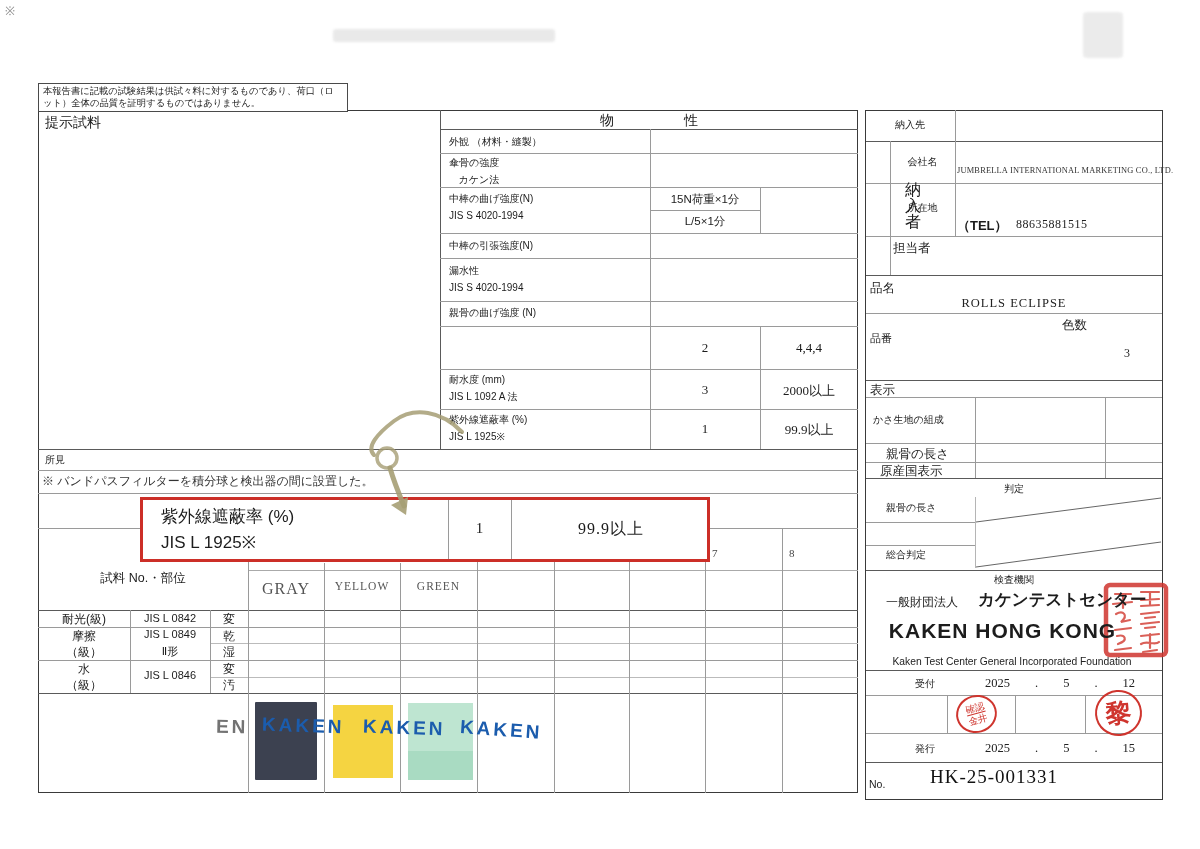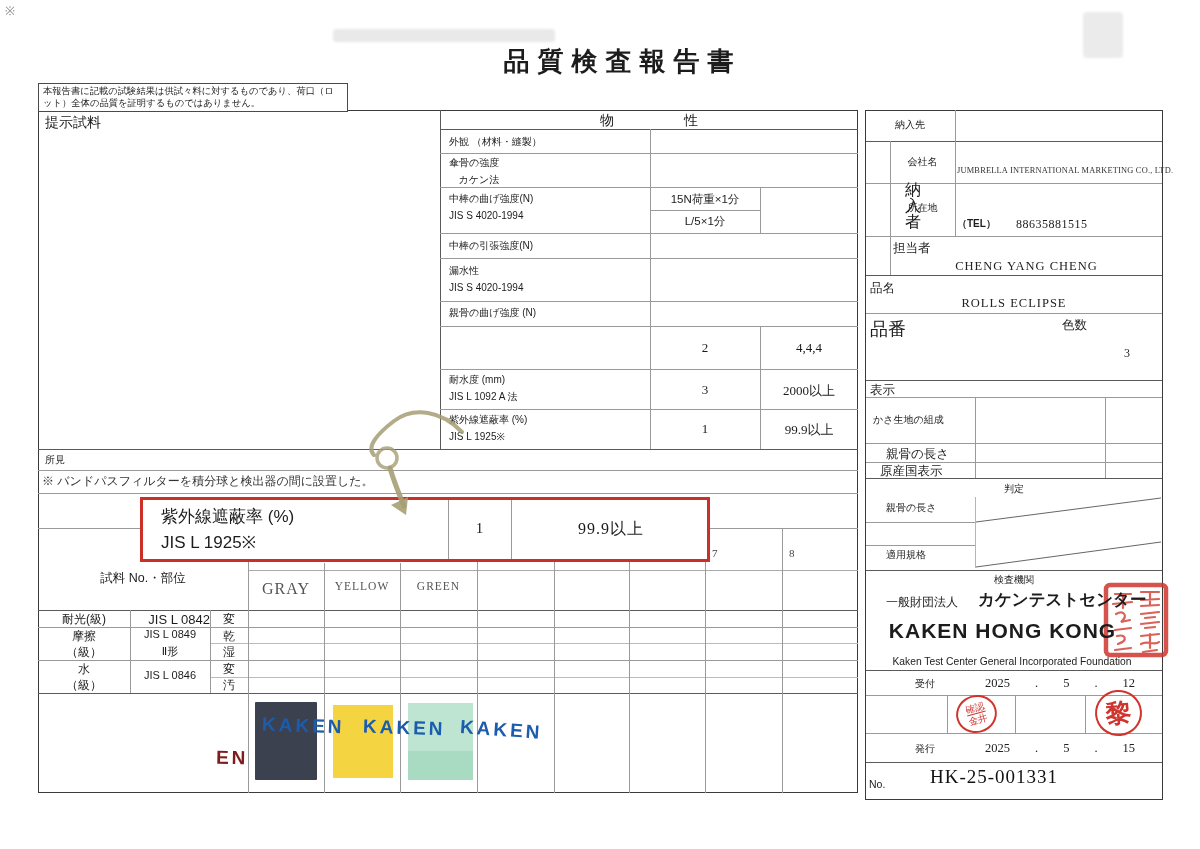--- a/index.html
+++ b/index.html
@@ -29,21 +29,20 @@
 </style>
 </head>
 <body>
 
 <div id="doc">
 
   <div class="artifact" style="left:333px;top:29px;width:222px;height:13px;background:#c3c3c3;opacity:.35;border-radius:3px;"></div>
   <div class="artifact" style="left:1083px;top:12px;width:40px;height:46px;background:#cfcfcf;opacity:.4;border-radius:4px;"></div>
   <div class="t" style="left:5px;top:2px;font-size:12px;color:#8a8a8a;">※</div>
 
-  <div class="t title ctr" style="left:440px;top:44px;width:365px;">品質検査報告書</div>
 
   <div class="abs" style="left:38px;top:83px;width:310px;height:29px;border:1px solid #4a4a4a;box-sizing:border-box;background:#fff;z-index:4;">
     <div class="two" style="font-size:9.3px;line-height:11.5px;padding:2px 4px;color:#222;">本報告書に記載の試験結果は供試々料に対するものであり、荷口（ロット）全体の品質を証明するものではありません。</div>
   </div>
 
   <div class="box" style="left:38px;top:110px;width:820px;height:683px;"></div>
   <div class="t lbl" style="left:45px;top:114px;font-size:14px;">提示試料</div>
 
   <i class="vl" style="left:440px;top:110px;height:339px;"></i>
   <i class="hl" style="left:440px;top:129px;width:418px;"></i>
@@ -126,36 +125,36 @@
   <div class="t serif" style="left:789px;top:547px;font-size:11px;color:#444;">8</div>
   <div class="t ctr serif" style="left:248px;top:580px;width:76px;font-size:16px;letter-spacing:1px;color:#555;">GRAY</div>
   <div class="t ctr serif" style="left:324px;top:580px;width:76px;font-size:11.5px;letter-spacing:1px;color:#555;">YELLOW</div>
   <div class="t ctr serif" style="left:400px;top:580px;width:77px;font-size:11.5px;letter-spacing:1px;color:#555;">GREEN</div>
 
   <div class="t ctr sm" style="left:38px;top:611px;width:92px;">耐光(級)</div>
   <div class="t ctr sm" style="left:38px;top:628px;width:92px;">摩擦</div>
   <div class="t ctr sm" style="left:38px;top:644px;width:92px;">（級）</div>
   <div class="t ctr sm" style="left:38px;top:661px;width:92px;">水</div>
   <div class="t ctr sm" style="left:38px;top:677px;width:92px;">（級）</div>
-  <div class="t ctr" style="left:130px;top:612px;width:80px;font-size:13px;text-align:right;">JIS L 0842</div>
+  <div class="t ctr" style="left:130px;top:612px;width:80px;font-size:11px;">JIS L 0842</div>
   <div class="t ctr" style="left:130px;top:628px;width:80px;font-size:11px;">JIS L 0849</div>
   <div class="t ctr" style="left:130px;top:644px;width:80px;font-size:11px;">Ⅱ形</div>
   <div class="t ctr" style="left:130px;top:669px;width:80px;font-size:11px;">JIS L 0846</div>
   <div class="t ctr sm" style="left:210px;top:611px;width:38px;">変</div>
   <div class="t ctr sm" style="left:210px;top:628px;width:38px;">乾</div>
   <div class="t ctr sm" style="left:210px;top:644px;width:38px;">湿</div>
   <div class="t ctr sm" style="left:210px;top:661px;width:38px;">変</div>
   <div class="t ctr sm" style="left:210px;top:677px;width:38px;">汚</div>
 
   <div class="abs" style="left: 255px; top: 702px; width: 62px; height: 78px; z-index: 2; border-radius: 1px; background-color: rgb(60, 65, 80);"></div>
   <div class="abs" style="left: 333px; top: 705px; width: 60px; height: 73px; z-index: 2; background-color: rgb(245, 212, 65);"></div>
   <div class="abs" style="left: 408px; top: 703px; width: 65px; height: 48px; z-index: 2; background-color: rgb(190, 229, 209);"></div>
   <div class="abs" style="left: 408px; top: 751px; width: 65px; height: 29px; z-index: 2; background-color: rgb(169, 219, 194);"></div>
 
-  <div class="kaken" style="left: 216px; top: 747px; transform: rotate(1deg); color: #7f1d1d;">EN</div>
+  <div class="kaken" style="left: 216px; top: 716px; transform: rotate(1deg); color: #737373;">EN</div>
   <div class="kaken" style="left: 262px; top: 715px; transform: rotate(2deg); color: rgb(27, 92, 173);">KAKEN</div>
   <div class="kaken" style="left: 363px; top: 717px; transform: rotate(2deg); color: rgb(27, 92, 173);">KAKEN</div>
   <div class="kaken" style="left: 460px; top: 719px; transform: rotate(4deg); color: rgb(27, 92, 173);">KAKEN</div>
 
   <div class="callout" style="border:3px solid #cc2f28;">
     <i class="vl lt" style="left:305px;top:0;height:59px;"></i>
     <i class="vl lt" style="left:368px;top:0;height:59px;"></i>
     <div class="t" style="left:18px;top:5px;font-size:17px;">紫外線遮蔽率 (%)</div>
     <div class="t" style="left:18px;top:30px;font-size:17px;">JIS L 1925※</div>
     <div class="t ctr serif" style="left:305px;top:20px;width:63px;font-size:15px;">1</div>
@@ -199,36 +198,35 @@
   <svg class="abs" style="left:975px;top:493px;z-index:2;" width="188" height="80" viewBox="0 0 188 80">
     <line x1="1" y1="29" x2="186" y2="5" stroke="#666" stroke-width="1"></line>
     <line x1="1" y1="74" x2="186" y2="49" stroke="#666" stroke-width="1"></line>
   </svg>
 
   <div class="t ctr lbl" style="left:865px;top:117px;width:90px;">納入先</div>
   <div class="t two" style="left:905px;top:182px;width:15px;font-size:16px;line-height:16px;word-break:break-all;white-space:normal;">納入者</div>
   <div class="t ctr lbl" style="left:890px;top:154px;width:65px;">会社名</div>
   <div class="t serif" style="left:957px;top:166px;font-size:8.4px;color:#333;letter-spacing:.2px;">JUMBRELLA INTERNATIONAL MARKETING CO., LTD.</div>
   <div class="t ctr lbl" style="left:890px;top:200px;width:65px;">所在地</div>
-  <div class="t" style="left:957px;top:217px;font-size:10px;font-weight:bold;">（TEL）</div>
+  <div class="t" style="left:957px;top:217px;font-size:13px;font-weight:bold;">（TEL）</div>
   <div class="t serif" style="left:1016px;top:217px;font-size:12px;letter-spacing:.5px;color:#222;">88635881515</div>
   <div class="t sm" style="left:893px;top:240px;font-size:12.5px;">担当者</div>
-  <div class="t ctr serif" style="left:890px;top:259px;width:273px;font-size:12.5px;letter-spacing:1px;color:#222;">CHENG YANG CHENG</div>
   <div class="t" style="left:870px;top:280px;font-size:12.5px;">品名</div>
   <div class="t ctr serif" style="left:865px;top:296px;width:298px;font-size:12.5px;letter-spacing:1px;color:#222;">ROLLS ECLIPSE</div>
-  <div class="t" style="left:870px;top:317px;font-size:18px;">品番</div>
+  <div class="t" style="left:870px;top:331px;font-size:11px;">品番</div>
   <div class="t" style="left:1062px;top:317px;font-size:12.5px;">色数</div>
   <div class="t serif" style="left:1100px;top:346px;width:30px;text-align:right;font-size:12px;color:#222;">3</div>
   <div class="t" style="left:870px;top:382px;font-size:12.5px;">表示</div>
   <div class="t lbl" style="left:873px;top:412px;text-align:center;">かさ生地の組成</div>
   <div class="t sm" style="left:886px;top:446px;font-size:12.5px;">親骨の長さ</div>
   <div class="t sm" style="left:880px;top:463px;font-size:12.5px;">原産国表示</div>
   <div class="t ctr lbl" style="left:865px;top:481px;width:298px;">判定</div>
   <div class="t lbl" style="left:886px;top:500px;">親骨の長さ</div>
-  <div class="t lbl" style="left:886px;top:547px;">適用規格</div>
+  <div class="t lbl" style="left:886px;top:547px;">総合判定</div>
   <div class="t ctr lbl" style="left:865px;top:572px;width:298px;">検査機関</div>
 
   <svg class="abs" style="left:1103px;top:582px;z-index:2;opacity:.85;" width="66" height="76" viewBox="0 0 66 76">
     <rect x="3" y="3" width="60" height="70" rx="4" fill="none" stroke="#cf352e" stroke-width="4.5"></rect>
     <g stroke="#d4453c" stroke-width="2.2" fill="none" stroke-linecap="round">
       <path d="M12,12 L28,12 M20,12 L20,26 M10,22 L29,20"></path>
       <path d="M13,32 C20,28 26,33 18,40 L27,38"></path>
       <path d="M12,48 L28,46 M14,54 C22,52 26,58 15,62 M12,68 L28,66"></path>
       <path d="M38,10 L56,10 M47,10 L47,22 M38,18 L56,17 M38,24 L56,23"></path>
       <path d="M38,32 L56,30 M42,36 L52,35 M38,42 L56,40 M42,46 L52,45"></path>

